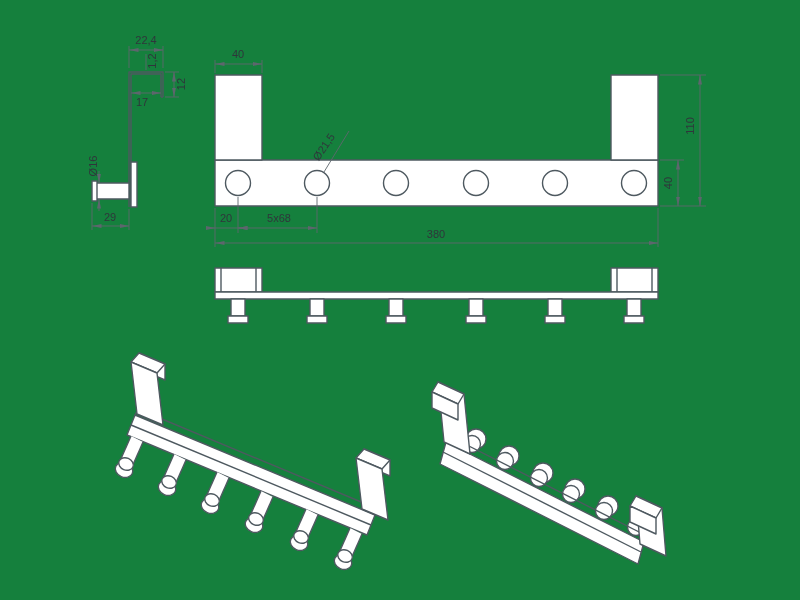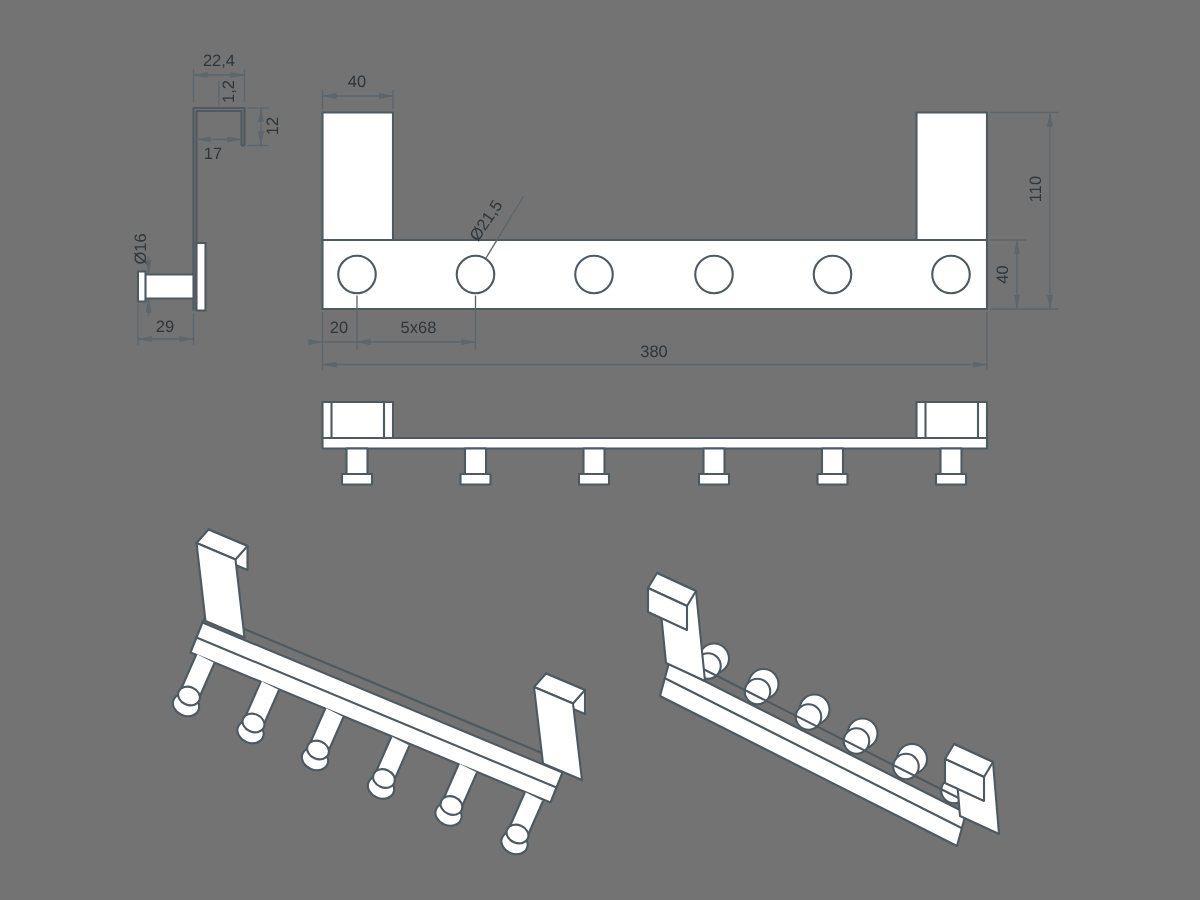--- a/index.html
+++ b/index.html
@@ -1,16 +1,16 @@
 <!DOCTYPE html>
 <html><head>
 <meta charset="utf-8">
 <style>
   html,body{margin:0;padding:0;background:#ffffff}
-  .sheet{position:relative;width:800px;height:600px;background:#737373;overflow:hidden;
+  .sheet{position:relative;width:800px;height:600px;background:#15803d;overflow:hidden;
          font-family:"Liberation Sans",sans-serif}
   svg{display:block}
   .ln{fill:none;stroke:#4e5960;stroke-width:1.4;stroke-linejoin:round;stroke-linecap:butt}
   .fw{fill:#ffffff;stroke:#4e5960;stroke-width:1.4;stroke-linejoin:round}
   .dim{fill:none;stroke:#5d666d;stroke-width:0.9}
   .dimtxt{font-family:"Liberation Sans",sans-serif;font-size:11px;fill:#2f363b}
 </style>
 </head>
 <body>
 

